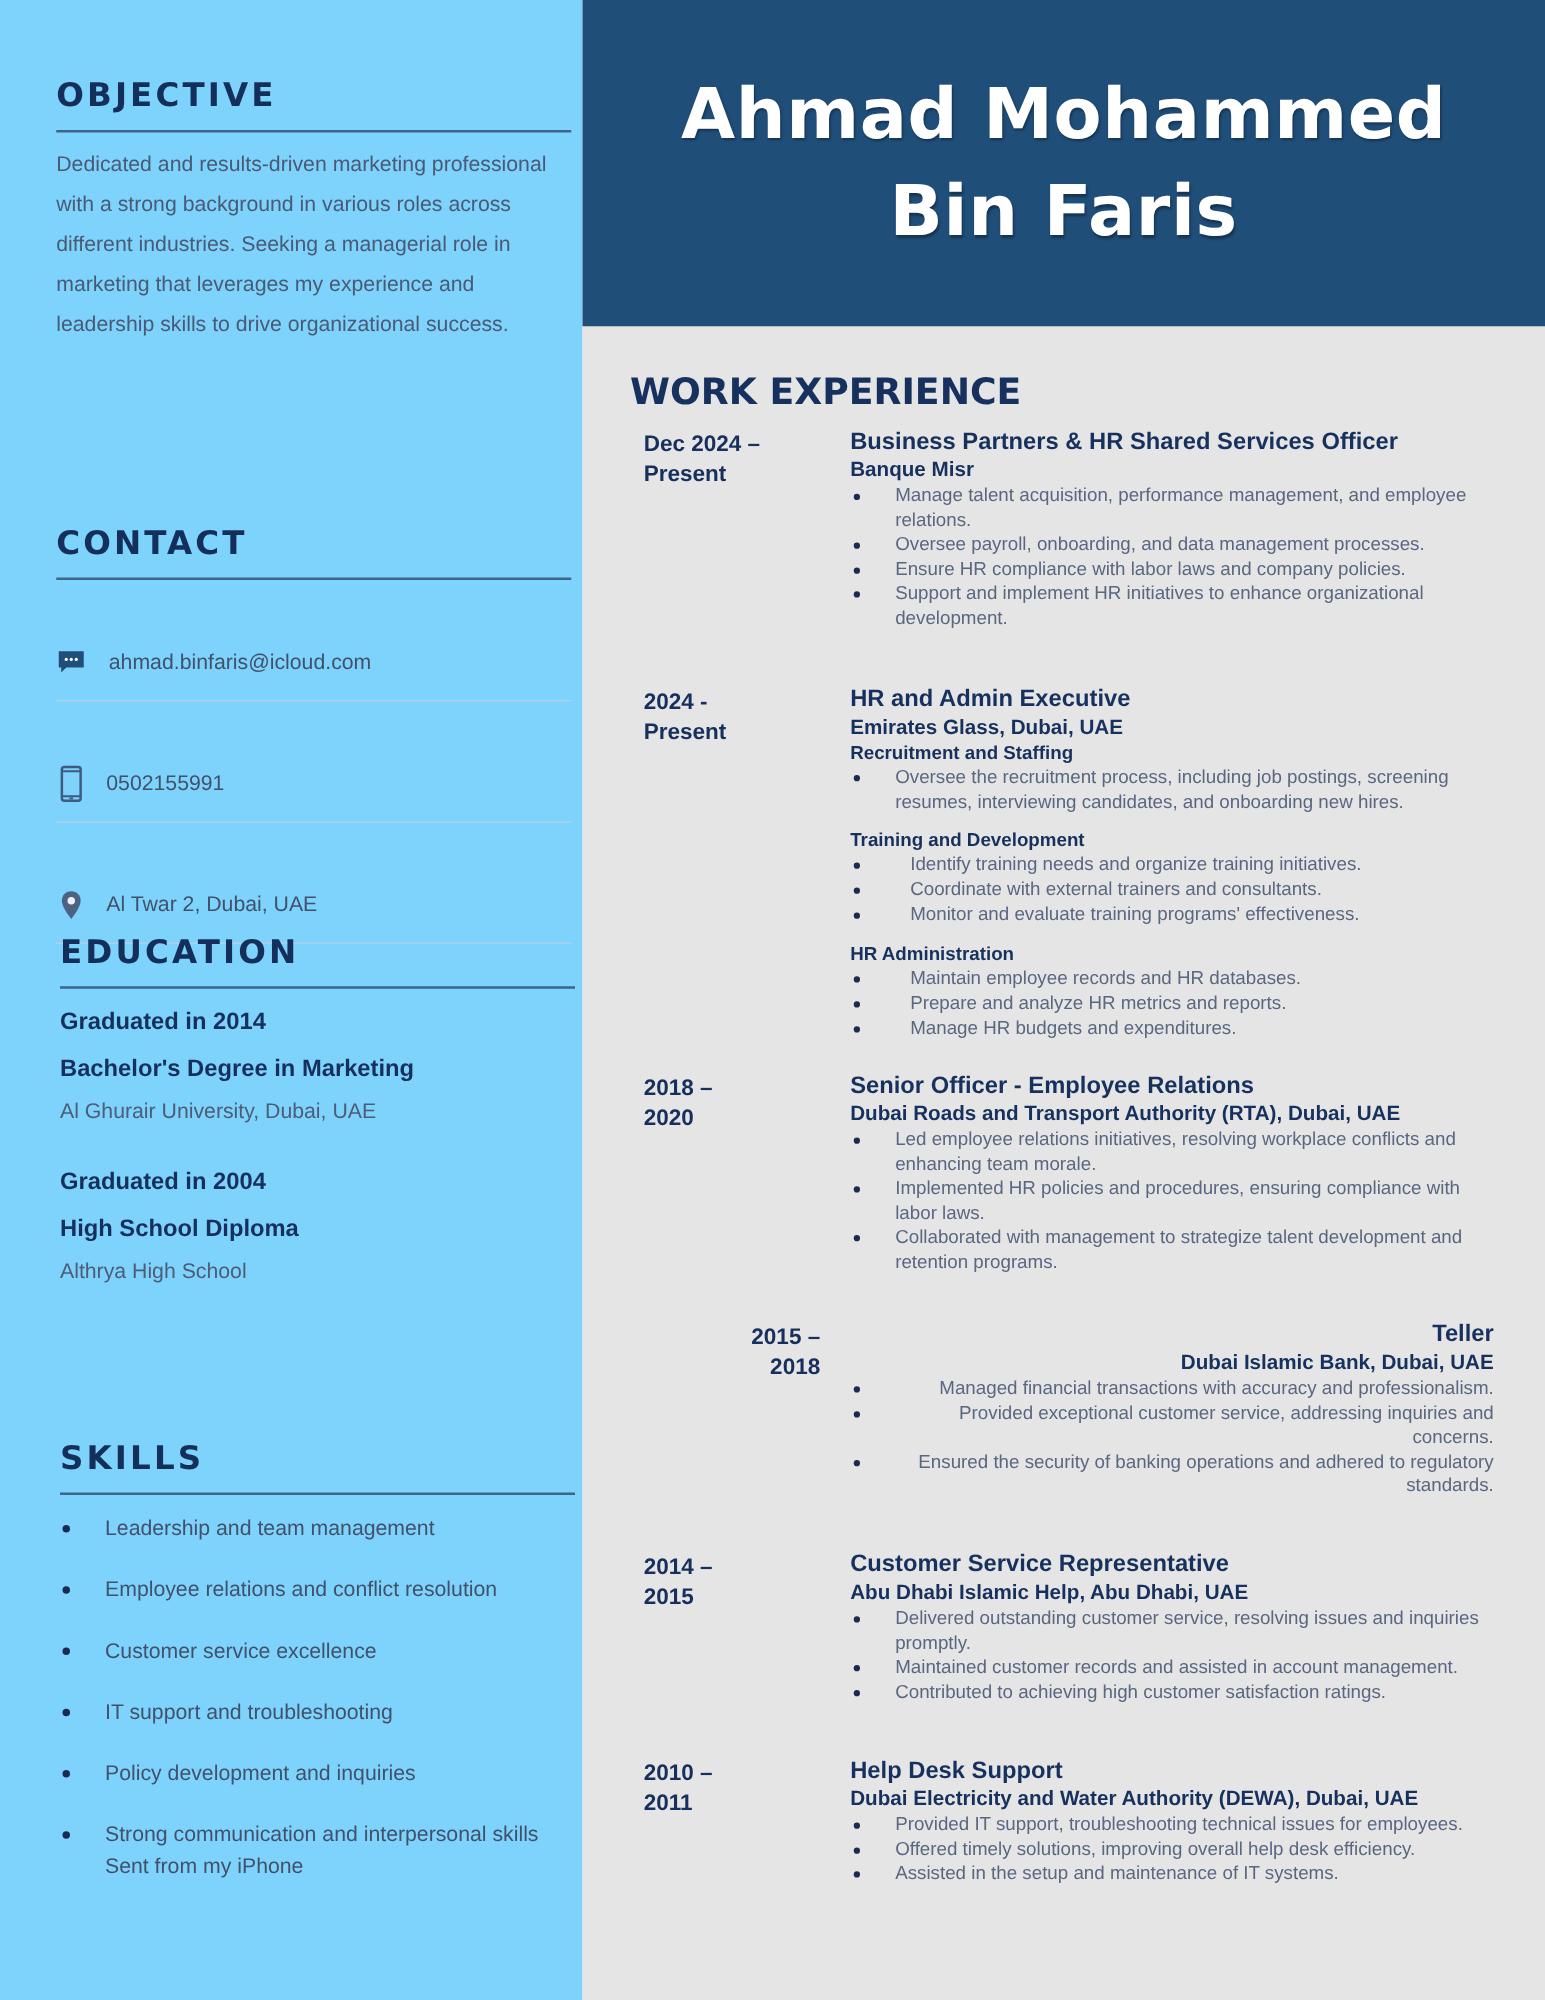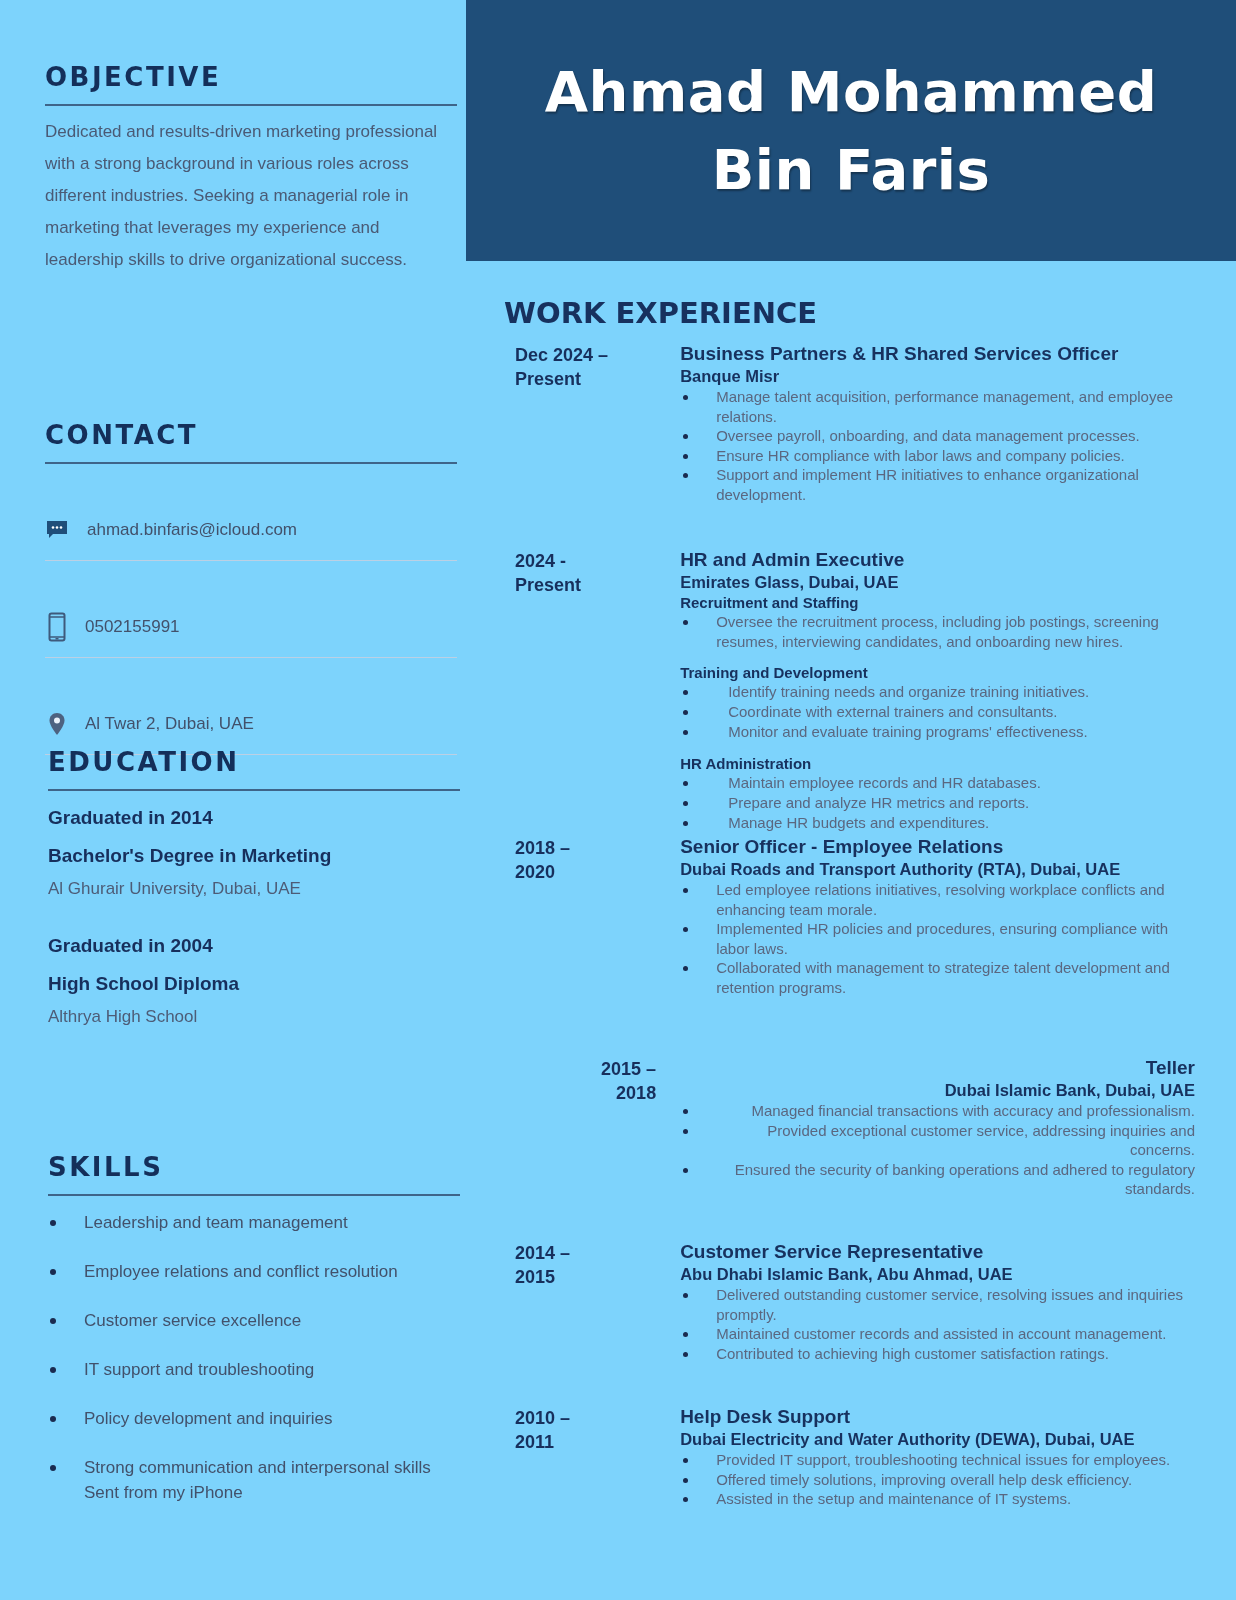--- a/index.html
+++ b/index.html
@@ -5,21 +5,21 @@
   * { box-sizing: border-box; margin: 0; padding: 0; }
   html, body { width: 1236px; height: 1600px; background: #ffffff; overflow: hidden; }
   body { font-family: "Liberation Sans", "DejaVu Sans", sans-serif; color: #1a2b50; position: relative; }
 
   .sidebar {
     position: absolute; left: 0; top: 0; width: 466px; height: 1600px;
     background: #7dd3fc;
   }
   .main {
     position: absolute; left: 466px; top: 0; width: 770px; height: 1600px;
-    background: #7dd3fc;
+    background: #e5e5e5;
   }
 
   
   .side-section { position: absolute; left: 45px; width: 412px; }
   .side-heading {
     font-family: "DejaVu Sans", sans-serif; font-weight: bold;
     font-size: 26px; letter-spacing: 2.5px; color: #142f5a;
   }
   .side-rule { height: 2px; background: #3e6489; margin-top: 12px; }
 
@@ -216,21 +216,21 @@
       </ul>
       <div class="job-sub spaced">HR Administration</div>
       <ul class="bullets deep">
         <li>Maintain employee records and HR databases.</li>
         <li>Prepare and analyze HR metrics and reports.</li>
         <li>Manage HR budgets and expenditures.</li>
       </ul>
     </div>
   </div>
 
-  <div class="job" style="top:836px;">
+  <div class="job" style="top:858px;">
     <div class="job-date">
       <div>2018 –</div>
       <div>2020</div>
     </div>
     <div class="job-body">
       <div class="job-title">Senior Officer - Employee Relations</div>
       <div class="job-company">Dubai Roads and Transport Authority (RTA), Dubai, UAE</div>
       <ul class="bullets">
         <li>Led employee relations initiatives, resolving workplace conflicts and enhancing team morale.</li>
         <li>Implemented HR policies and procedures, ensuring compliance with labor laws.</li>
@@ -255,21 +255,21 @@
     </div>
   </div>
 
   <div class="job" style="top:1241px;">
     <div class="job-date">
       <div>2014 –</div>
       <div>2015</div>
     </div>
     <div class="job-body">
       <div class="job-title">Customer Service Representative</div>
-      <div class="job-company">Abu Dhabi Islamic Bank, Abu Ahmad, UAE</div>
+      <div class="job-company">Abu Dhabi Islamic Help, Abu Dhabi, UAE</div>
       <ul class="bullets">
         <li>Delivered outstanding customer service, resolving issues and inquiries promptly.</li>
         <li>Maintained customer records and assisted in account management.</li>
         <li>Contributed to achieving high customer satisfaction ratings.</li>
       </ul>
     </div>
   </div>
 
   <div class="job" style="top:1406px;">
     <div class="job-date">

